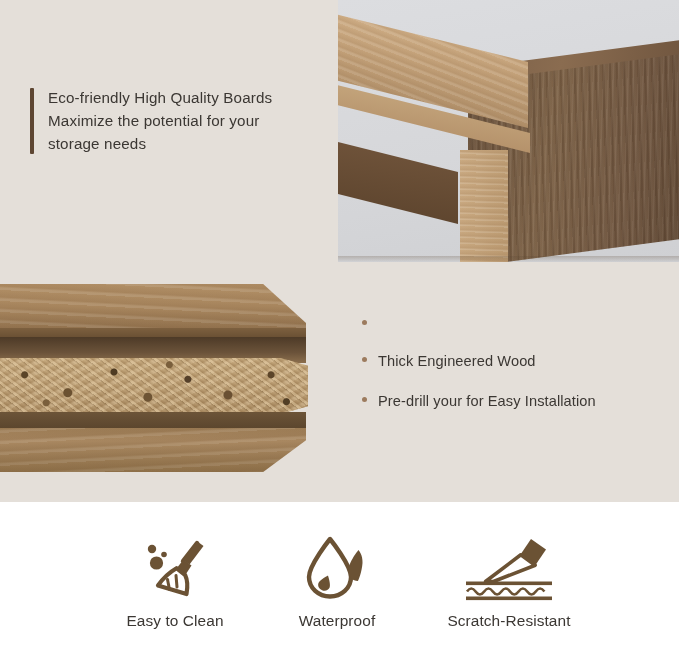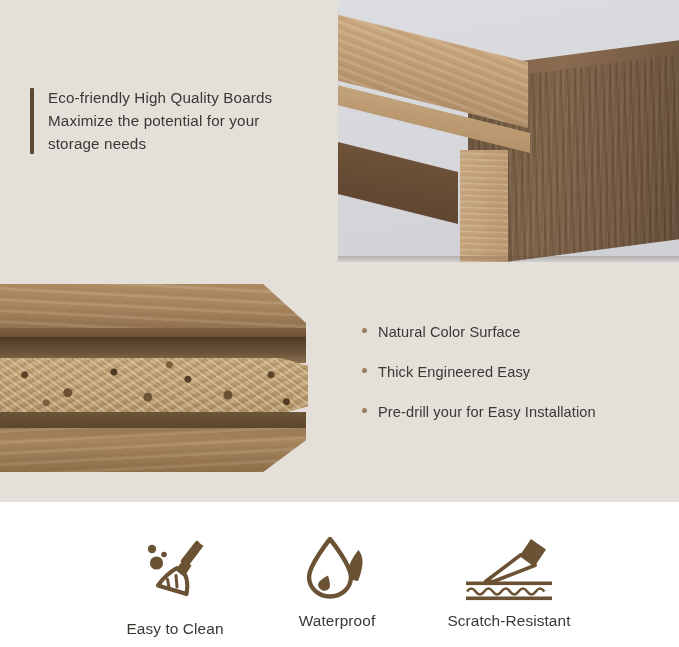--- a/index.html
+++ b/index.html
@@ -310,21 +310,21 @@
     align-items: flex-start;
     padding-top: 28px;
     box-sizing: border-box;
   }
   .feature {
     width: 172px;
     display: flex;
     flex-direction: column;
     align-items: center;
   }
-  .feature:nth-child(1) { margin-left: 89px; gap: 8px; }
+  .feature:nth-child(1) { margin-left: 89px; }
   .feature:nth-child(2) { margin-left: -10px; }
   .feature:nth-child(3) { margin-left: 0px; }
   .feature-icon {
     height: 76px;
     display: flex;
     align-items: center;
     justify-content: center;
   }
   .feature-label {
     margin-top: 6px;
@@ -367,25 +367,24 @@
     <div class="board board-top-edge"></div>
     <div class="board board-gap1"></div>
     <div class="board board-core"></div>
     <div class="board board-gap2"></div>
     <div class="board board-bottom"></div>
   </div>
 
   <div class="bullet-list">
     <div class="bullet-row">
       <span class="bullet-dot"></span>
-      <span>Natural Color Surface</span>
     </div>
     <div class="bullet-row">
       <span class="bullet-dot"></span>
-      <span>Thick Engineered Easy</span>
+      <span>Thick Engineered Wood</span>
     </div>
     <div class="bullet-row">
       <span class="bullet-dot"></span>
       <span>Pre-drill your for Easy Installation</span>
     </div>
   </div>
 
   <div class="feature-strip">
 
     <div class="feature">

